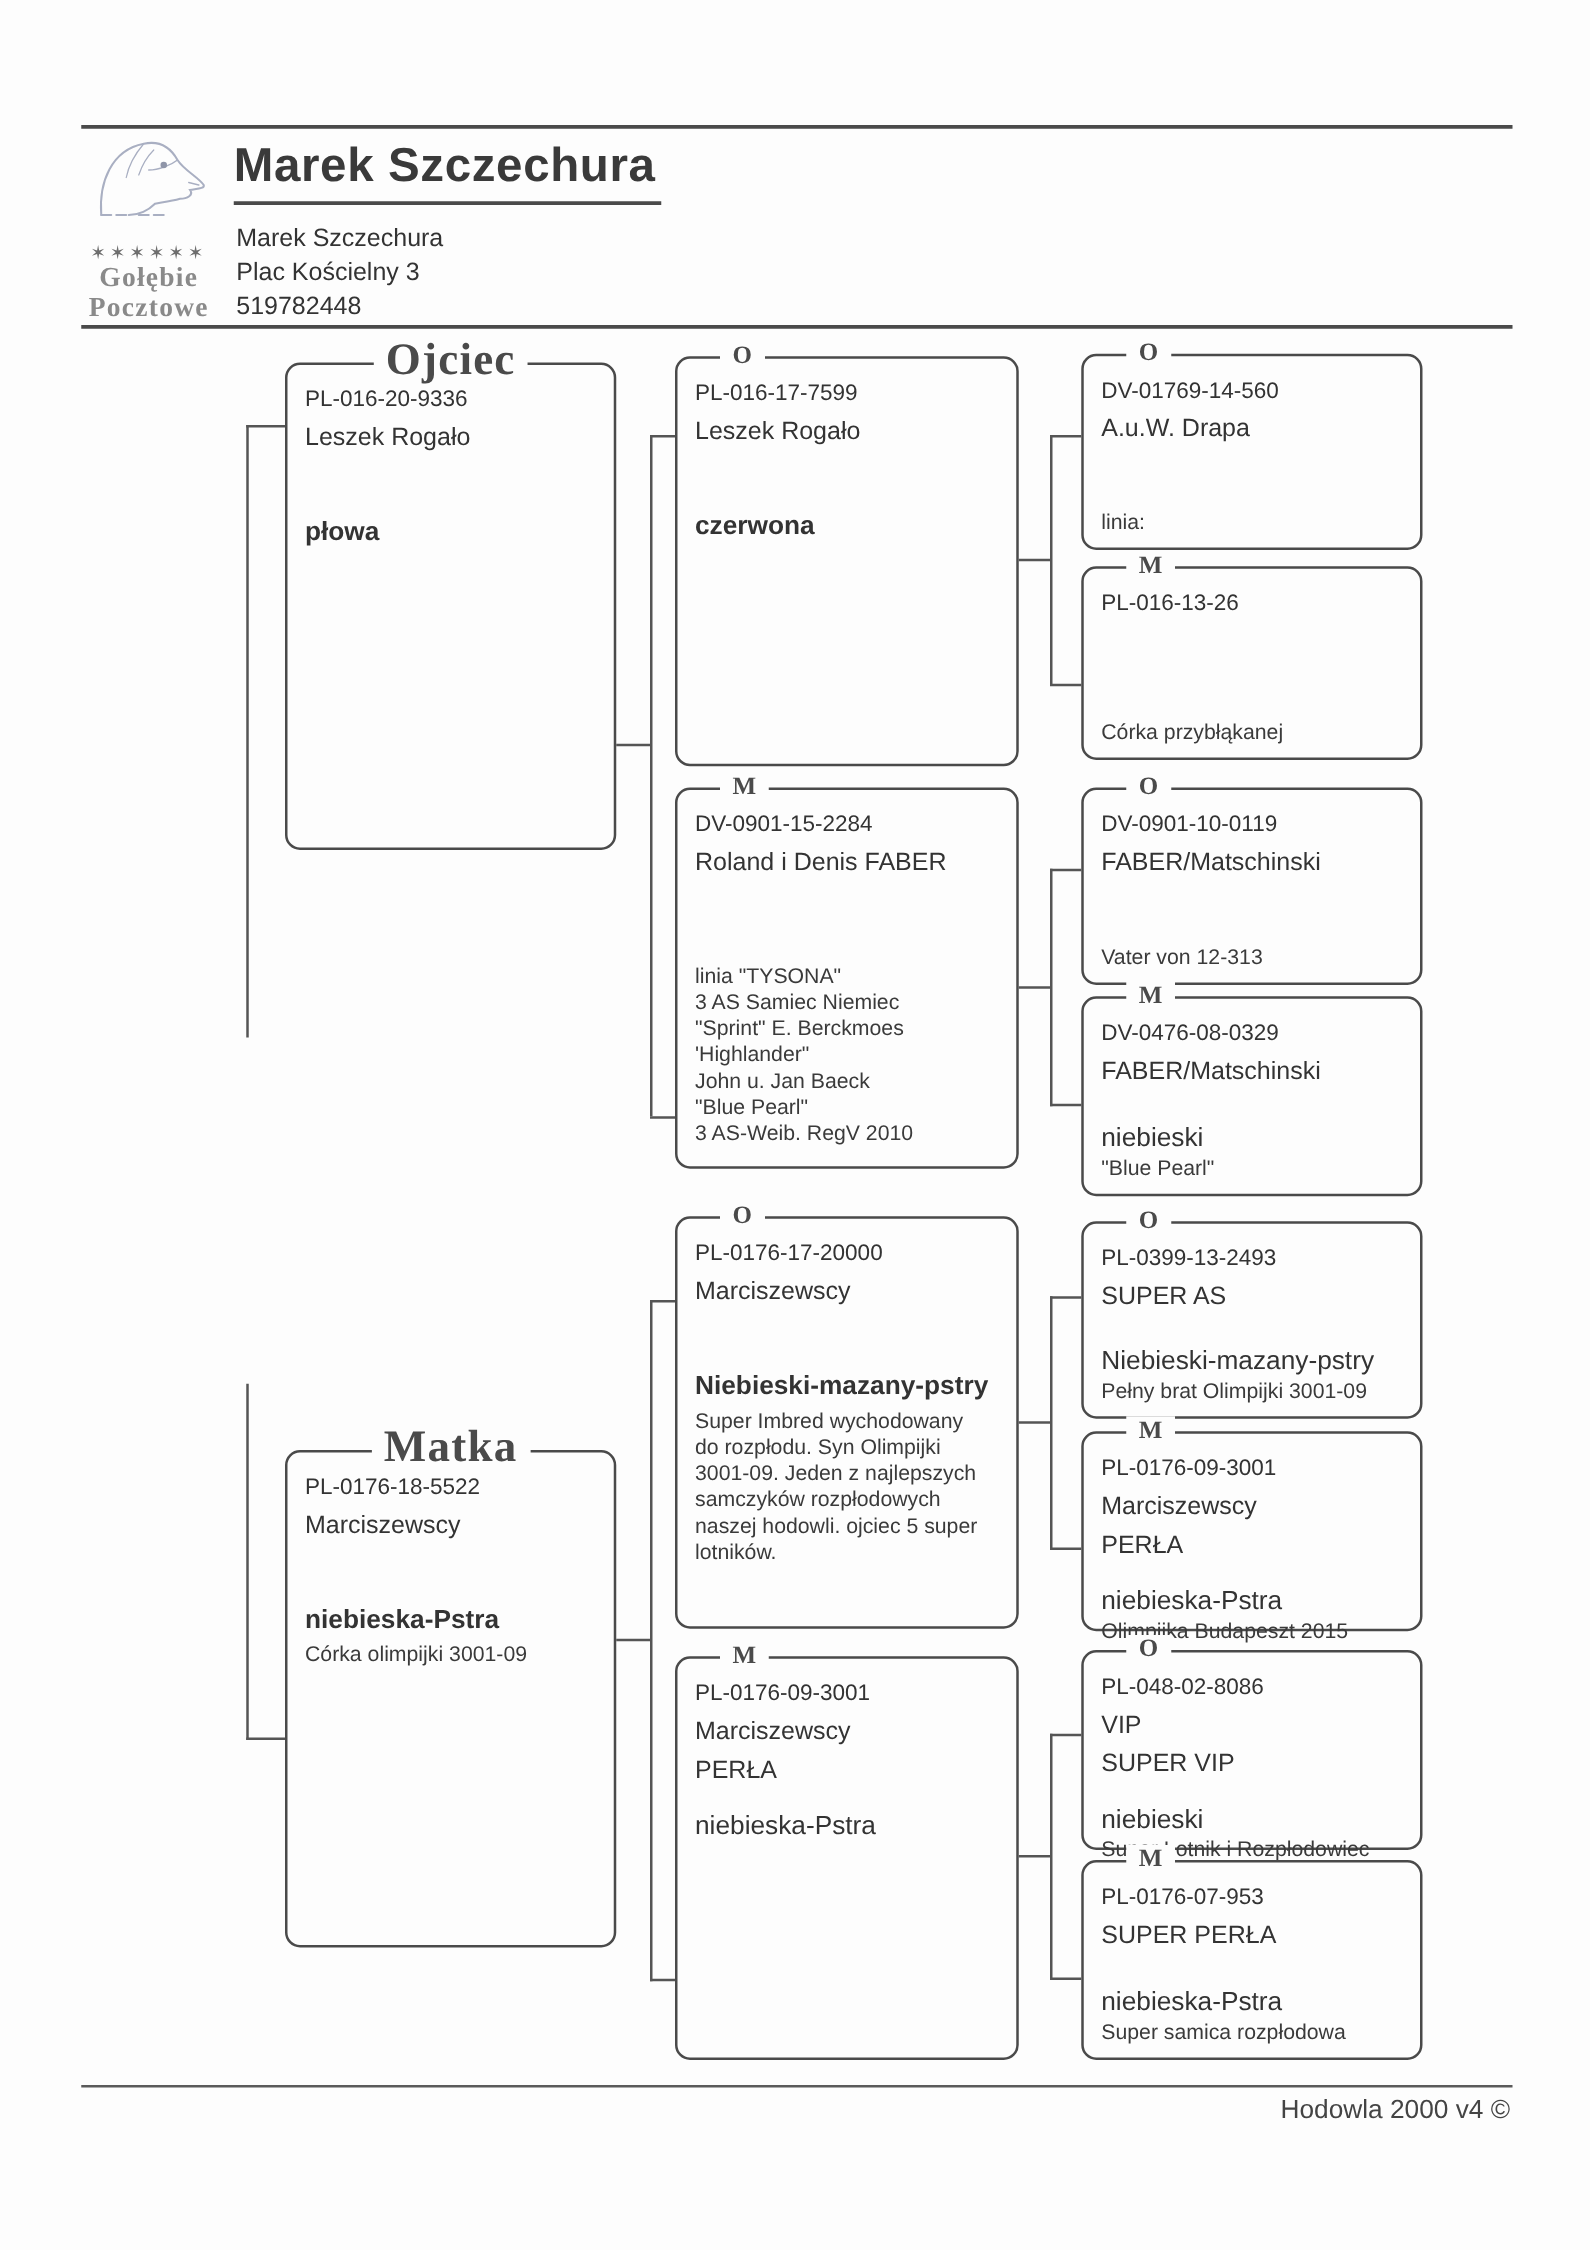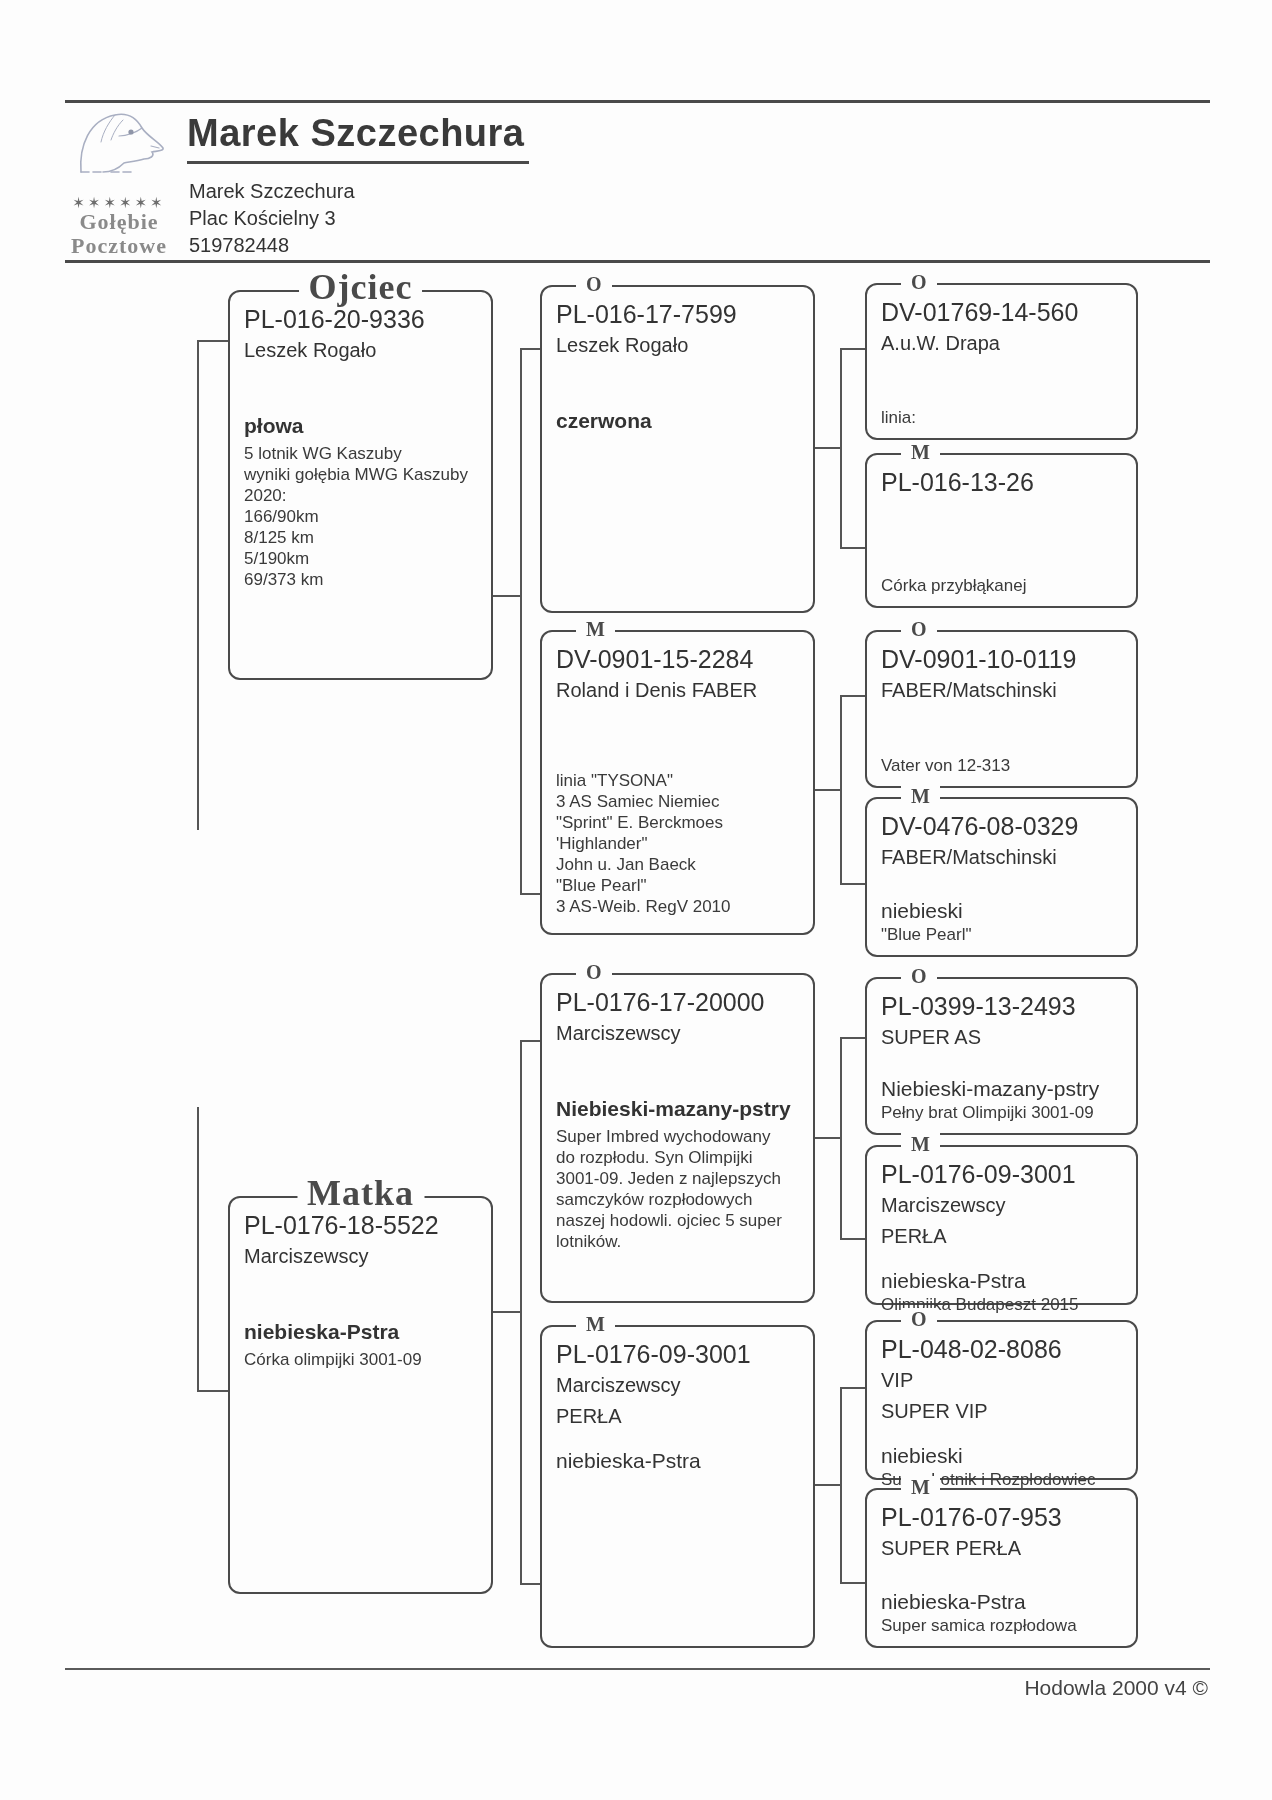--- a/index.html
+++ b/index.html
@@ -26,21 +26,21 @@
     position:absolute;border:2px solid #4a4a4a;border-radius:12px;background:#fdfdfd;
     padding:12px 12px 10px 14px;box-sizing:border-box;display:flex;flex-direction:column;
   }
   .box-title{
     position:absolute;top:-15px;background:#fdfdfd;padding:0 10px;
     font-family:"Liberation Serif",serif;font-weight:bold;color:#4a4a4a;white-space:nowrap;
   }
   .t-big{font-size:36px;top:-26px;left:50%;transform:translateX(-50%);letter-spacing:1px;}
   .t-mid{font-size:27px;top:-20px;left:50%;transform:translateX(-50%);}
   .t-sm{font-size:20px;left:34px;top:-14px;}
-  .ring{font-size:25px;line-height:31px;color:#333;white-space:pre-line;}
+  .ring{font-size:18px;line-height:31px;color:#333;white-space:pre-line;}
   .pname{font-size:20px;line-height:31px;color:#333;white-space:pre-line;}
   .pcolor{font-size:21px;line-height:26px;color:#333;white-space:pre-line;margin-top:16px;}
   .pnote{font-size:17px;line-height:21px;color:#3a3a3a;white-space:pre-line;}
   .gap29{margin-top:47px;font-weight:bold;}
   .gap64{margin-top:64px;}
   .gap4{margin-top:4px;}
   .bottom{margin-top:auto;}
   
   .ln{position:absolute;background:#555;}
   
@@ -115,30 +115,23 @@
   <div class="ln" style="left:840px;top:1387px;width:2px;height:197px;"></div>
   <div class="ln" style="left:840px;top:1387px;width:25px;height:2px;"></div>
   <div class="ln" style="left:840px;top:1582px;width:25px;height:2px;"></div>
 
 
   <div class="pbox" style="left:228px;top:290px;width:265px;height:390px;">
     <span class="box-title t-big">Ojciec</span>
     <div class="ring">PL-016-20-9336</div>
     <div class="pname">Leszek Rogało</div>
     <div class="pcolor gap29">płowa</div>
-    <div class="pnote gap4">5 lotnik WG Kaszuby
-wyniki gołębia MWG Kaszuby
-2020:
-166/90km
-8/125 km
-5/190km
-69/373 km</div>
-  </div>
-
-  <div class="pbox" style="left:228px;top:1196px;width:265px;height:398px;">
+  </div>
+
+  <div class="pbox" style="left:228px;top:1160px;width:265px;height:398px;">
     <span class="box-title t-big">Matka</span>
     <div class="ring">PL-0176-18-5522</div>
     <div class="pname">Marciszewscy</div>
     <div class="pcolor gap29">niebieska-Pstra</div>
     <div class="pnote gap4">Córka olimpijki 3001-09</div>
   </div>
 
   <div class="pbox" style="left:540px;top:285px;width:275px;height:328px;">
     <span class="box-title t-sm">O</span>
     <div class="ring">PL-016-17-7599</div>

